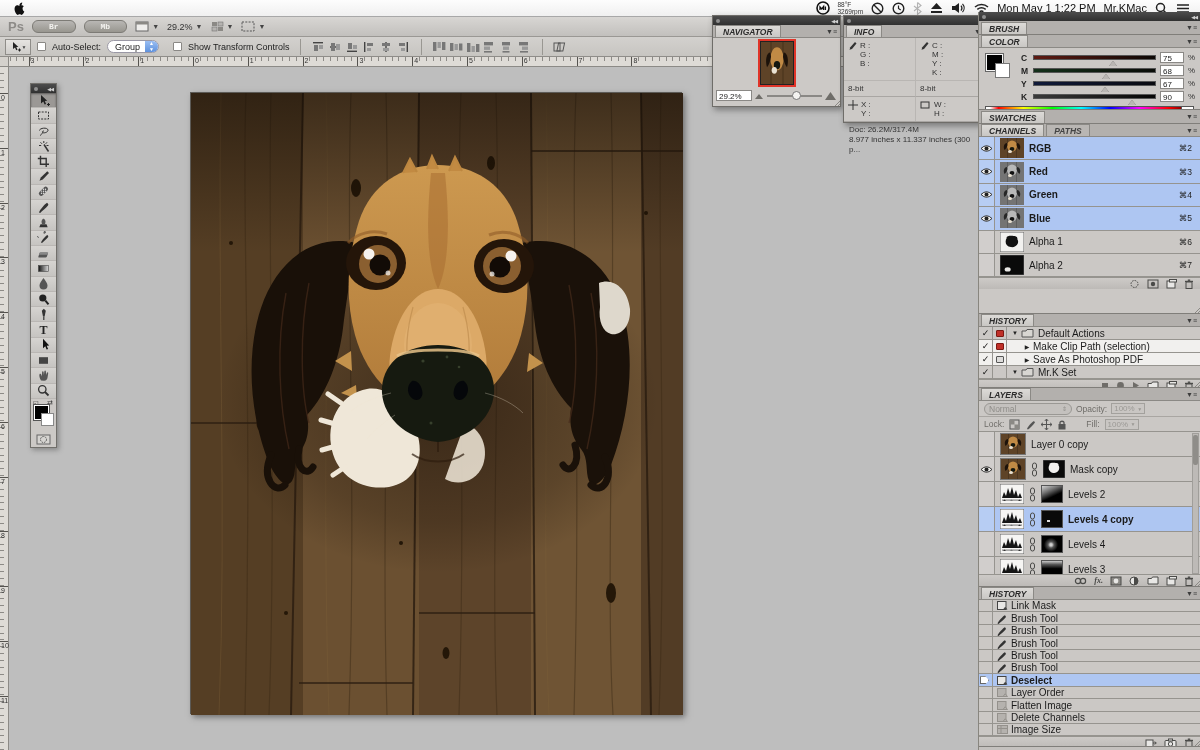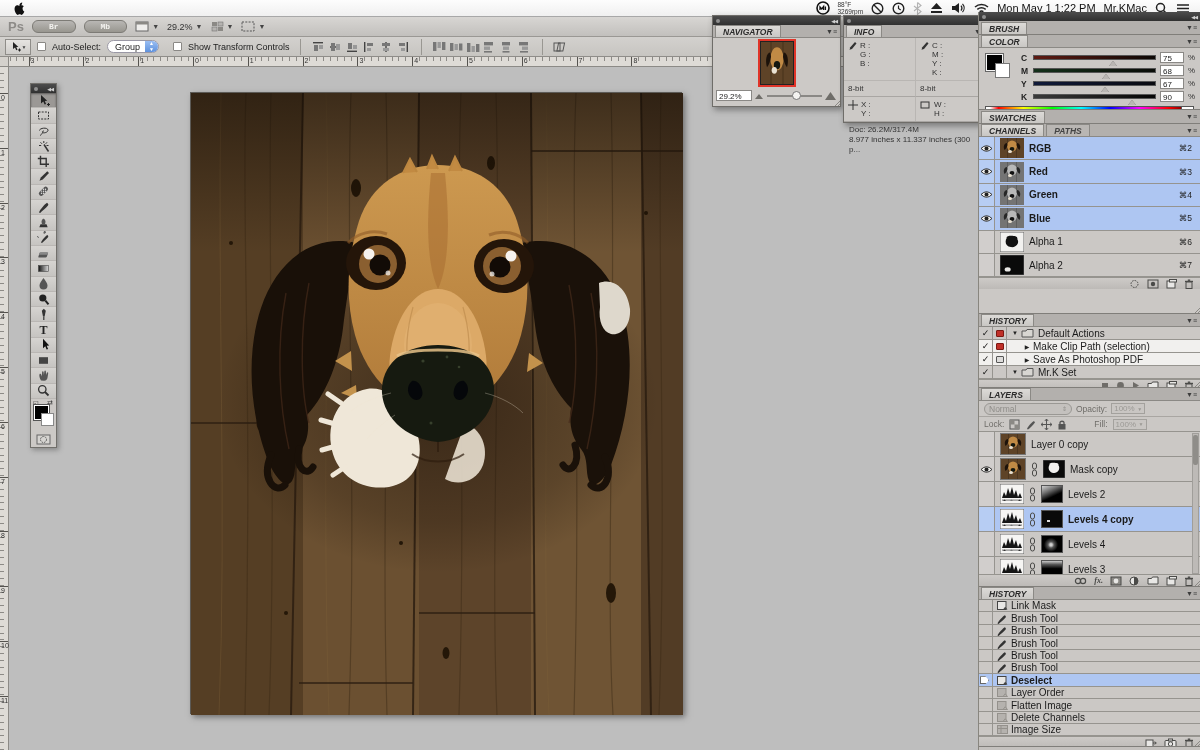--- a/index.html
+++ b/index.html
@@ -1095,21 +1095,21 @@
           <svg width="11" height="11">
             <path d="M5.5,0 L5.5,11 M0,5.5 L11,5.5 M5.5,0 L3.8,2 M5.5,0 L7.2,2 M5.5,11 L3.8,9 M5.5,11 L7.2,9 M0,5.5 L2,3.8 M0,5.5 L2,7.2 M11,5.5 L9,3.8 M11,5.5 L9,7.2" stroke="#555" stroke-width="1"></path>
           </svg>
         </span>
       <span class="lock-ic">
           <svg width="10" height="11">
             <rect x="1.5" y="5" width="7" height="5.5" fill="#555"></rect>
             <path d="M3,5 V3.5 C3,1.8 7,1.8 7,3.5 V5" fill="none" stroke="#555" stroke-width="1.3"></path>
           </svg>
         </span>
-      <span class="ctrl-label" style="margin-left:22px;text-align:right;">Fill:</span>
+      <span class="ctrl-label" style="margin-left:14px;text-align:right;">Fill:</span>
       <span class="gray-field">
           <span>100%</span>
           <span style="font-size:5px;">▼</span>
         </span>
     </div>
     <div id="layers-list" style="height:142px;overflow:hidden;position:relative;">
         <div class="list-row layer-row">
           <span class="eyebox"></span>
           <span class="thumbbox">
             <span class="lthumb" style="display:inline-block"><svg width="24" height="20" viewBox="0 0 24 20">

